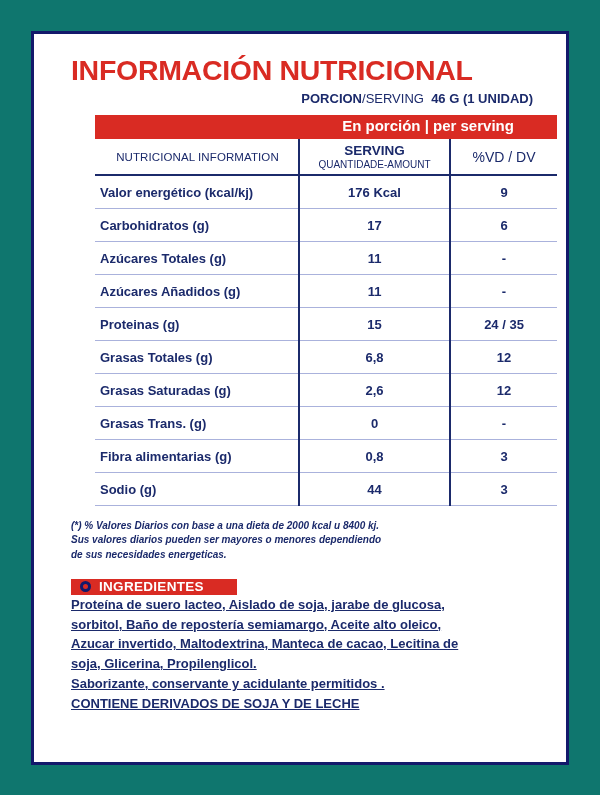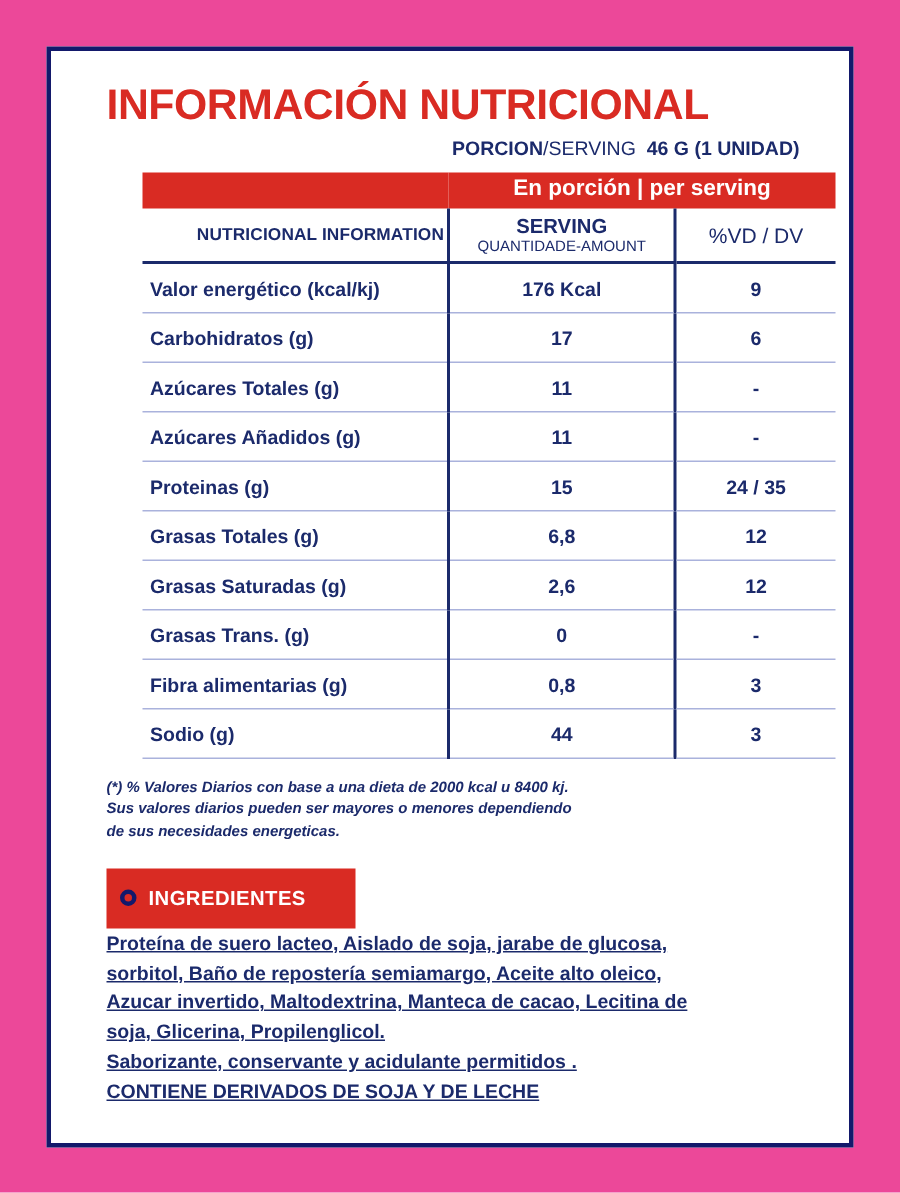--- a/index.html
+++ b/index.html
@@ -10,21 +10,21 @@
   body {
     width: 600px;
     height: 795px;
     font-family: "Liberation Sans", sans-serif;
     overflow: hidden;
   }
   .page {
     position: relative;
     width: 600px;
     height: 795px;
-    background: #ec4899;
+    background: #0f766e;
     box-sizing: border-box;
   }
   .frame {
     position: absolute;
     left: 31px;
     top: 31px;
     width: 538px;
     height: 734px;
     border: 3px solid #13196B;
     background: #ffffff;
@@ -85,24 +85,24 @@
   }
   .redbar-empty { background: #D92B23; }
 
   .hdr {
     color: #1B2A6B;
     vertical-align: middle;
     padding: 5px 2px 4px 2px;
     border-bottom: 2.5px solid #1B2A6B;
   }
   .hdr-left {
-    text-align: right;
+    text-align: center;
     padding-left: 4px;
     font-size: 11.5px;
-    font-weight: bold;
+    font-weight: normal;
     letter-spacing: 0.1px;
   }
   .hdr-mid {
     text-align: center;
     border-left: 2px solid #1B2A6B;
   }
   .hdr-mid .l1 {
     font-size: 13.5px;
     font-weight: bold;
     line-height: 1.08;
@@ -151,21 +151,21 @@
     line-height: 1.42;
     width: 452px;
   }
   .footnote div { white-space: nowrap; }
 
   
   .ing-banner {
     margin-top: 17px;
     background: #D92B23;
     width: 166px;
-    height: 40px;
+    height: 16px;
     display: flex;
     align-items: center;
     padding-left: 9px;
     box-sizing: border-box;
   }
   .ring-icon {
     width: 11px;
     height: 11px;
     border: 3px solid #13196B;
     border-radius: 50%;

